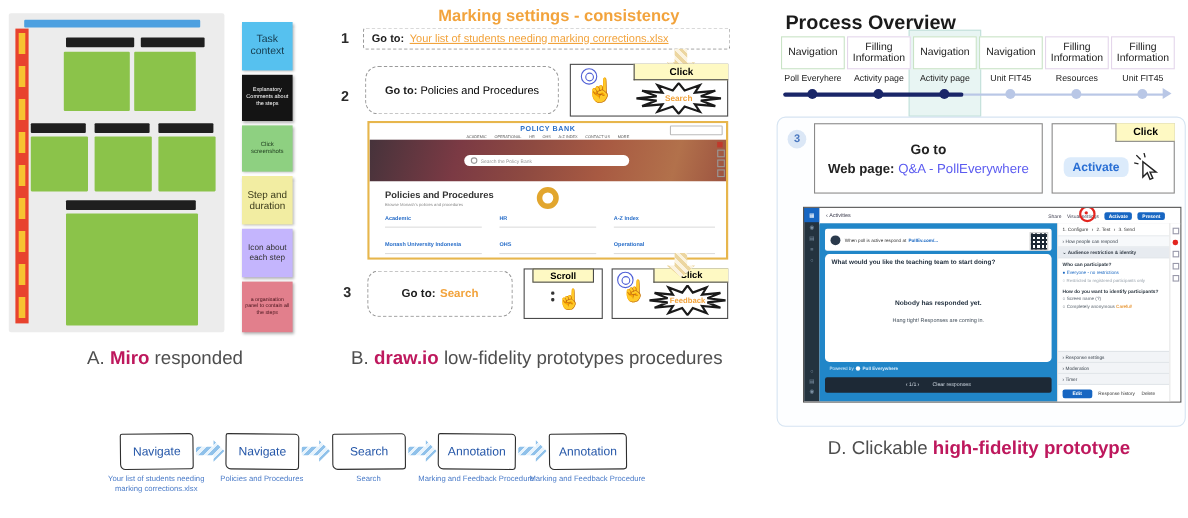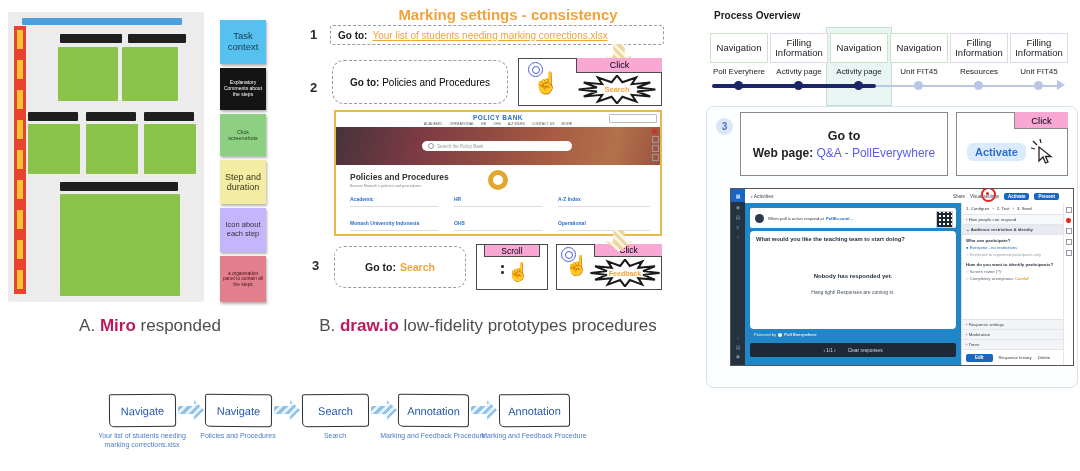--- a/index.html
+++ b/index.html
@@ -20,21 +20,21 @@
   .solidbox{position:absolute;border:1.5px solid #4a4a4a;background:#fff;box-sizing:border-box}
   .goto{font-weight:700;color:#1d1d1d}
   .olink{color:#f2a33c;font-weight:700}
   .gold-arrow{position:absolute;background:repeating-linear-gradient(45deg,#ecd6a0 0 3px,#fbf3df 3px 6px);
       clip-path:polygon(28% 0,72% 0,72% 52%,100% 52%,50% 100%,0 52%,28% 52%)}
   .blue-arrow{position:absolute;background:repeating-linear-gradient(135deg,#8fc1ea 0 3px,#e7f3fc 3px 6px);
       clip-path:polygon(0 32%,62% 32%,62% 6%,100% 50%,62% 94%,62% 68%,0 68%)}
   .burst{position:absolute}
   .burst svg{position:absolute;inset:0;width:100%;height:100%}
   .burst-label{position:absolute;inset:0;display:flex;align-items:center;justify-content:center;font-weight:700;color:#f2a33c}
-  .tab{position:absolute;background:#f9a8d4;display:flex;align-items:center;justify-content:center;font-weight:400;box-sizing:border-box}
+  .tab{position:absolute;background:#fef9c3;display:flex;align-items:center;justify-content:center;font-weight:700;box-sizing:border-box}
   .hand{position:absolute;font-size:21px;color:#1a1a1a;line-height:1}
   .ripple{position:absolute;width:13px;height:13px;border:1.6px solid #4f5fd6;border-radius:50%}
   .ripple::after{content:"";position:absolute;inset:2.5px;border:1.3px solid #4f5fd6;border-radius:50%}
   .dot2{position:absolute;width:2.5px;height:2.5px;background:#333;border-radius:50%}
   
   .pblink{position:absolute;font-size:5px;font-weight:700;color:#2a6fc9;border-bottom:.5px solid #ddd;padding-bottom:4px}
   
   .flowbox{position:absolute;width:67px;height:33px;border:1.8px solid #2e2e2e;background:#fff;display:flex;align-items:center;
       justify-content:center;font-size:11px;color:#2456a8;border-radius:2px 4px 3px 5px;box-sizing:border-box}
   .flowlabel{position:absolute;width:110px;text-align:center;font-size:7px;color:#4a7bc8;line-height:1.25}
@@ -205,21 +205,21 @@
     <div class="blue-arrow" style="left:471px;top:18px;width:26px;height:22px"></div>
     <div class="flowbox" style="left:499px;top:13px;width:71px;transform:rotate(-.5deg)">Annotation</div>
     <div class="flowlabel" style="left:87px;top:51px">Your list of students needing marking corrections.xlsx</div>
     <div class="flowlabel" style="left:183px;top:51px">Policies and Procedures</div>
     <div class="flowlabel" style="left:280px;top:51px">Search</div>
     <div class="flowlabel" style="left:378px;top:51px">Marking and Feedback Procedure</div>
     <div class="flowlabel" style="left:479px;top:51px">Marking and Feedback Procedure</div>
   </div>
 
   <div class="panel" style="left:700px;top:0;width:380px;height:471px">
-    <div class="abs" style="left:14px;top:10px;font-size:10px;font-weight:700;color:#1a1a1a">Process Overview</div>
+    <div class="abs" style="left:14px;top:10px;font-size:18px;font-weight:700;color:#1a1a1a">Process Overview</div>
     <div class="abs" style="left:126px;top:27px;width:64px;height:77px;background:rgba(214,237,234,.55);border:1px solid #c2e0da"></div>
     <div class="tlbox tl-nav" style="left:10px">Navigation</div>
     <div class="tlbox tl-fill" style="left:70px">Filling Information</div>
     <div class="tlbox tl-nav" style="left:130px">Navigation</div>
     <div class="tlbox tl-nav" style="left:190px">Navigation</div>
     <div class="tlbox tl-fill" style="left:250px">Filling Information</div>
     <div class="tlbox tl-fill" style="left:310px">Filling Information</div>
     <div class="tlsub" style="left:3px">Poll Everyhere</div>
     <div class="tlsub" style="left:63px">Activity page</div>
     <div class="tlsub" style="left:123px">Activity page</div>
@@ -322,14 +322,15 @@
       </div>
       <div class="abs" style="left:332px;top:14px;width:10px;height:162px;background:#fff;border-left:.5px solid #e5e5e5;display:flex;flex-direction:column;align-items:center;gap:5px;padding-top:4px;box-sizing:border-box">
         <div style="width:4px;height:4px;border:.6px solid #99a"></div>
         <div style="width:4.5px;height:4.5px;border-radius:50%;background:#e3251f"></div>
         <div style="width:4px;height:4px;border:.6px solid #99a"></div>
         <div style="width:4px;height:4px;border:.6px solid #99a"></div>
         <div style="width:4px;height:4px;border:.6px solid #99a"></div>
       </div>
     </div>
 
+    <div class="caption" style="left:0;top:398px;width:380px"><span>D. Clickable </span><b>high-fidelity prototype</b><span></span></div>
   </div>
 </div>
 
 </body></html>

